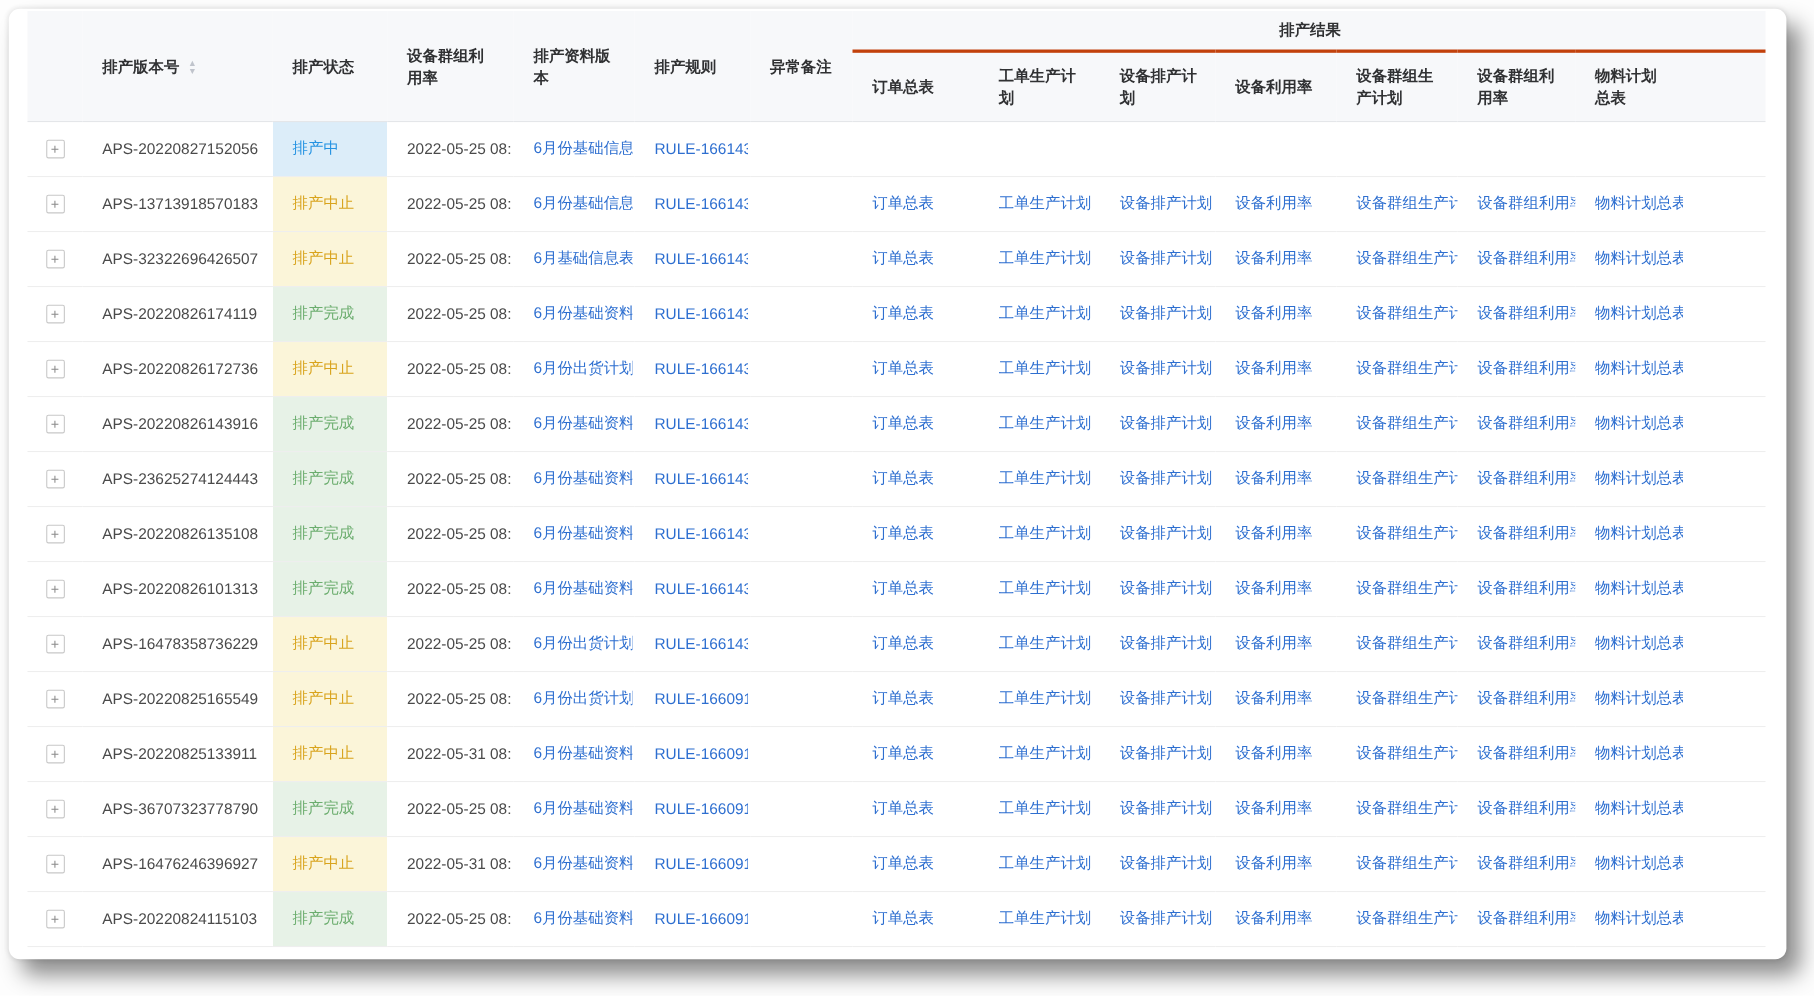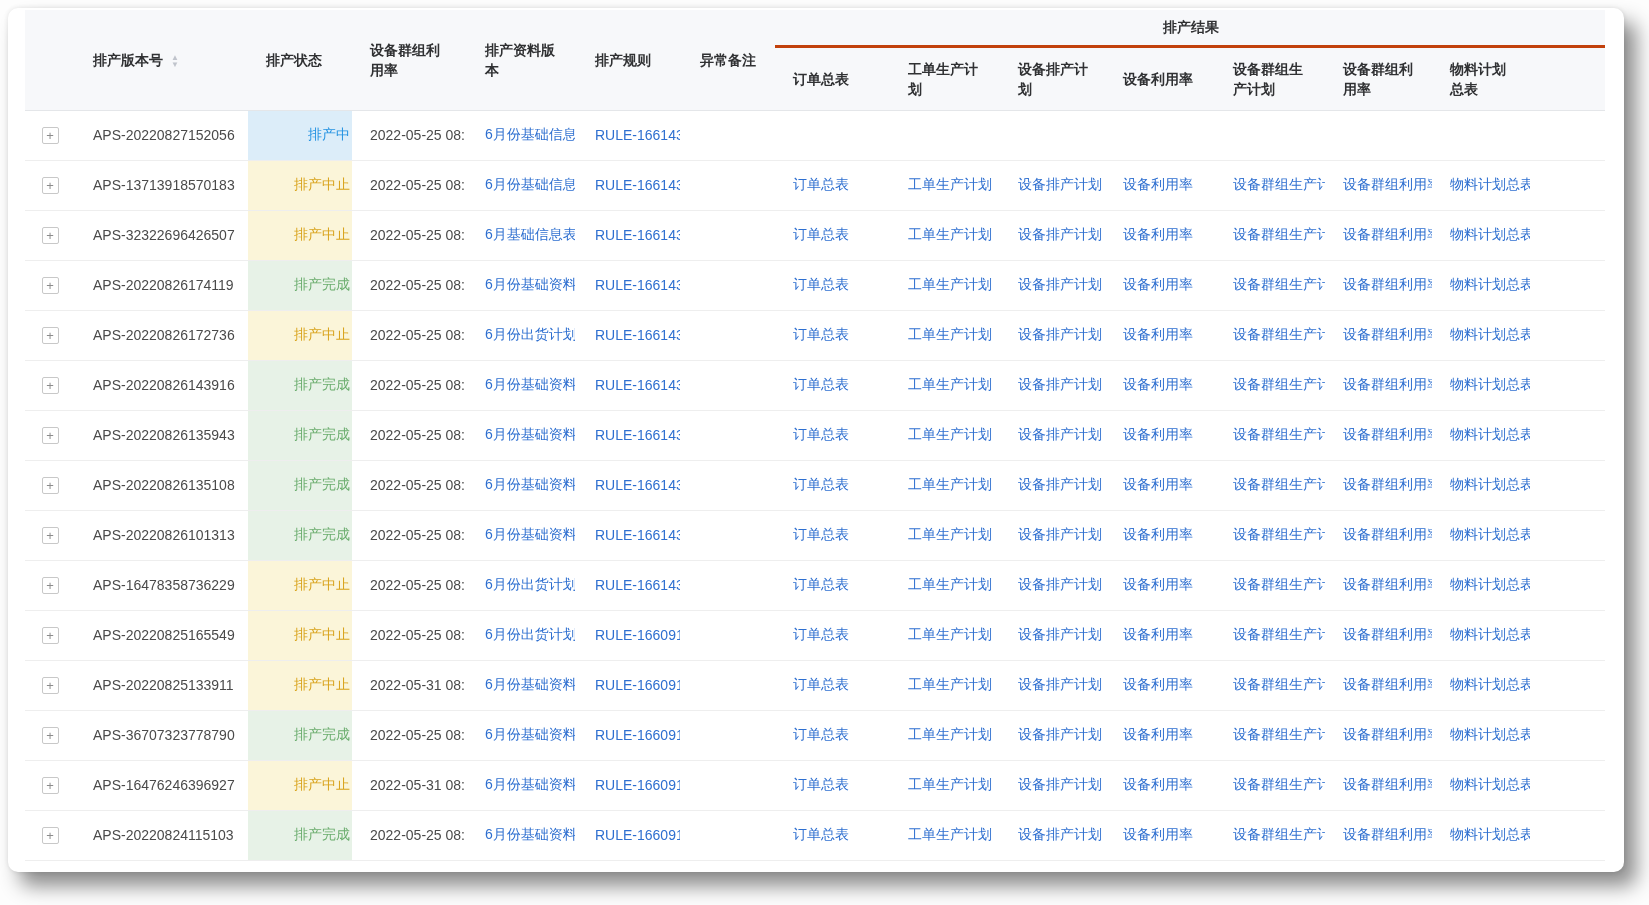--- a/index.html
+++ b/index.html
@@ -84,21 +84,21 @@
   .clip {
     display: block;
     overflow: hidden;
     white-space: nowrap;
   }
   .link {
     color: var(--link, #2e6fd0);
     cursor: pointer;
     text-decoration: none;
   }
-  td.c-status { font-size: 14px; text-align: right; }
+  td.c-status { font-size: 14px; }
   td.c-link { padding-right: 0; }
 </style>
 </head>
 <body>
 
 <div class="card">
   <table class="sched">
     <colgroup>
       <col style="width:50px">
         <col style="width:173px">
@@ -347,21 +347,21 @@
           <td class="c-link">
             <a class="clip link">设备群组利用率</a>
           </td>
           <td class="c-link">
             <a class="clip link">物料计划总表</a>
           </td>
           <td></td>
         </tr>
         <tr>
           <td class="c-expand"><span class="expand-btn">+</span></td>
-          <td>APS-20220826135943</td>
+          <td>APS-23625274124443</td>
           <td class="c-status" style="background: rgb(231, 242, 231); color: rgb(107, 173, 110);">排产完成</td>
           <td>
             <span class="clip">2022-05-25 08:00</span>
           </td>
           <td>
             <a class="clip link">6月份基础资料</a>
           </td>
           <td>
             <a class="clip link">RULE-166143771</a>
           </td>

